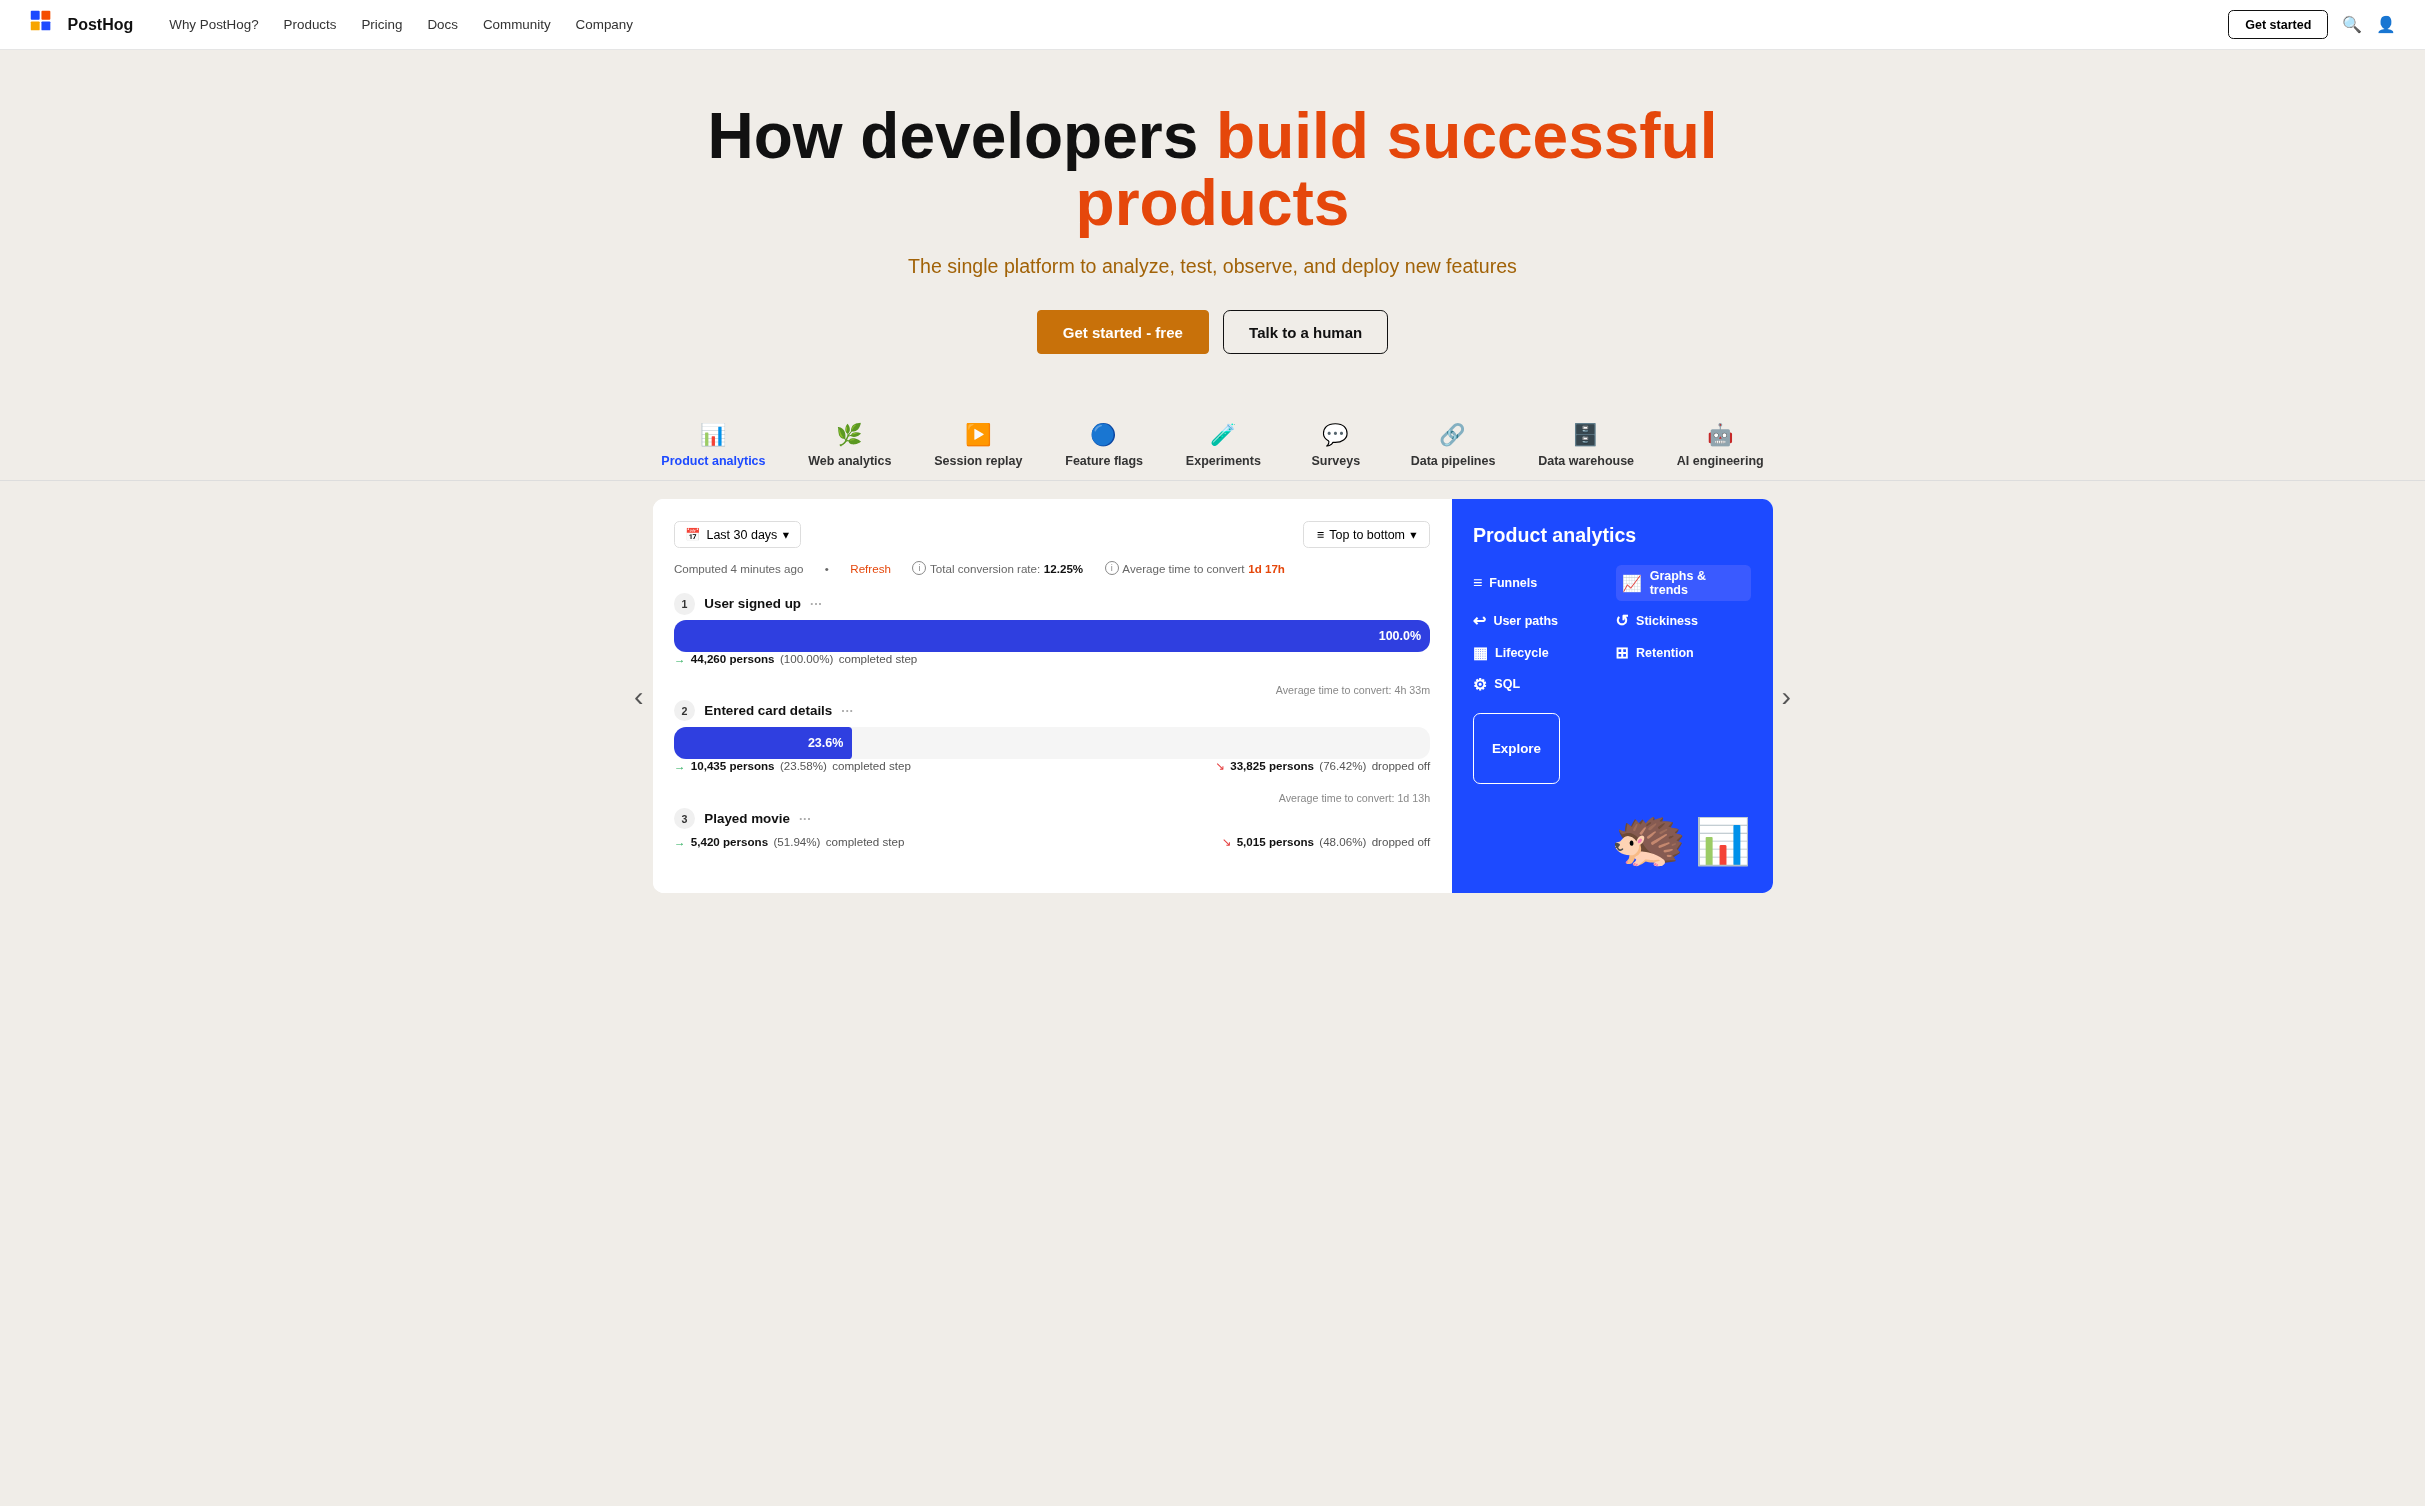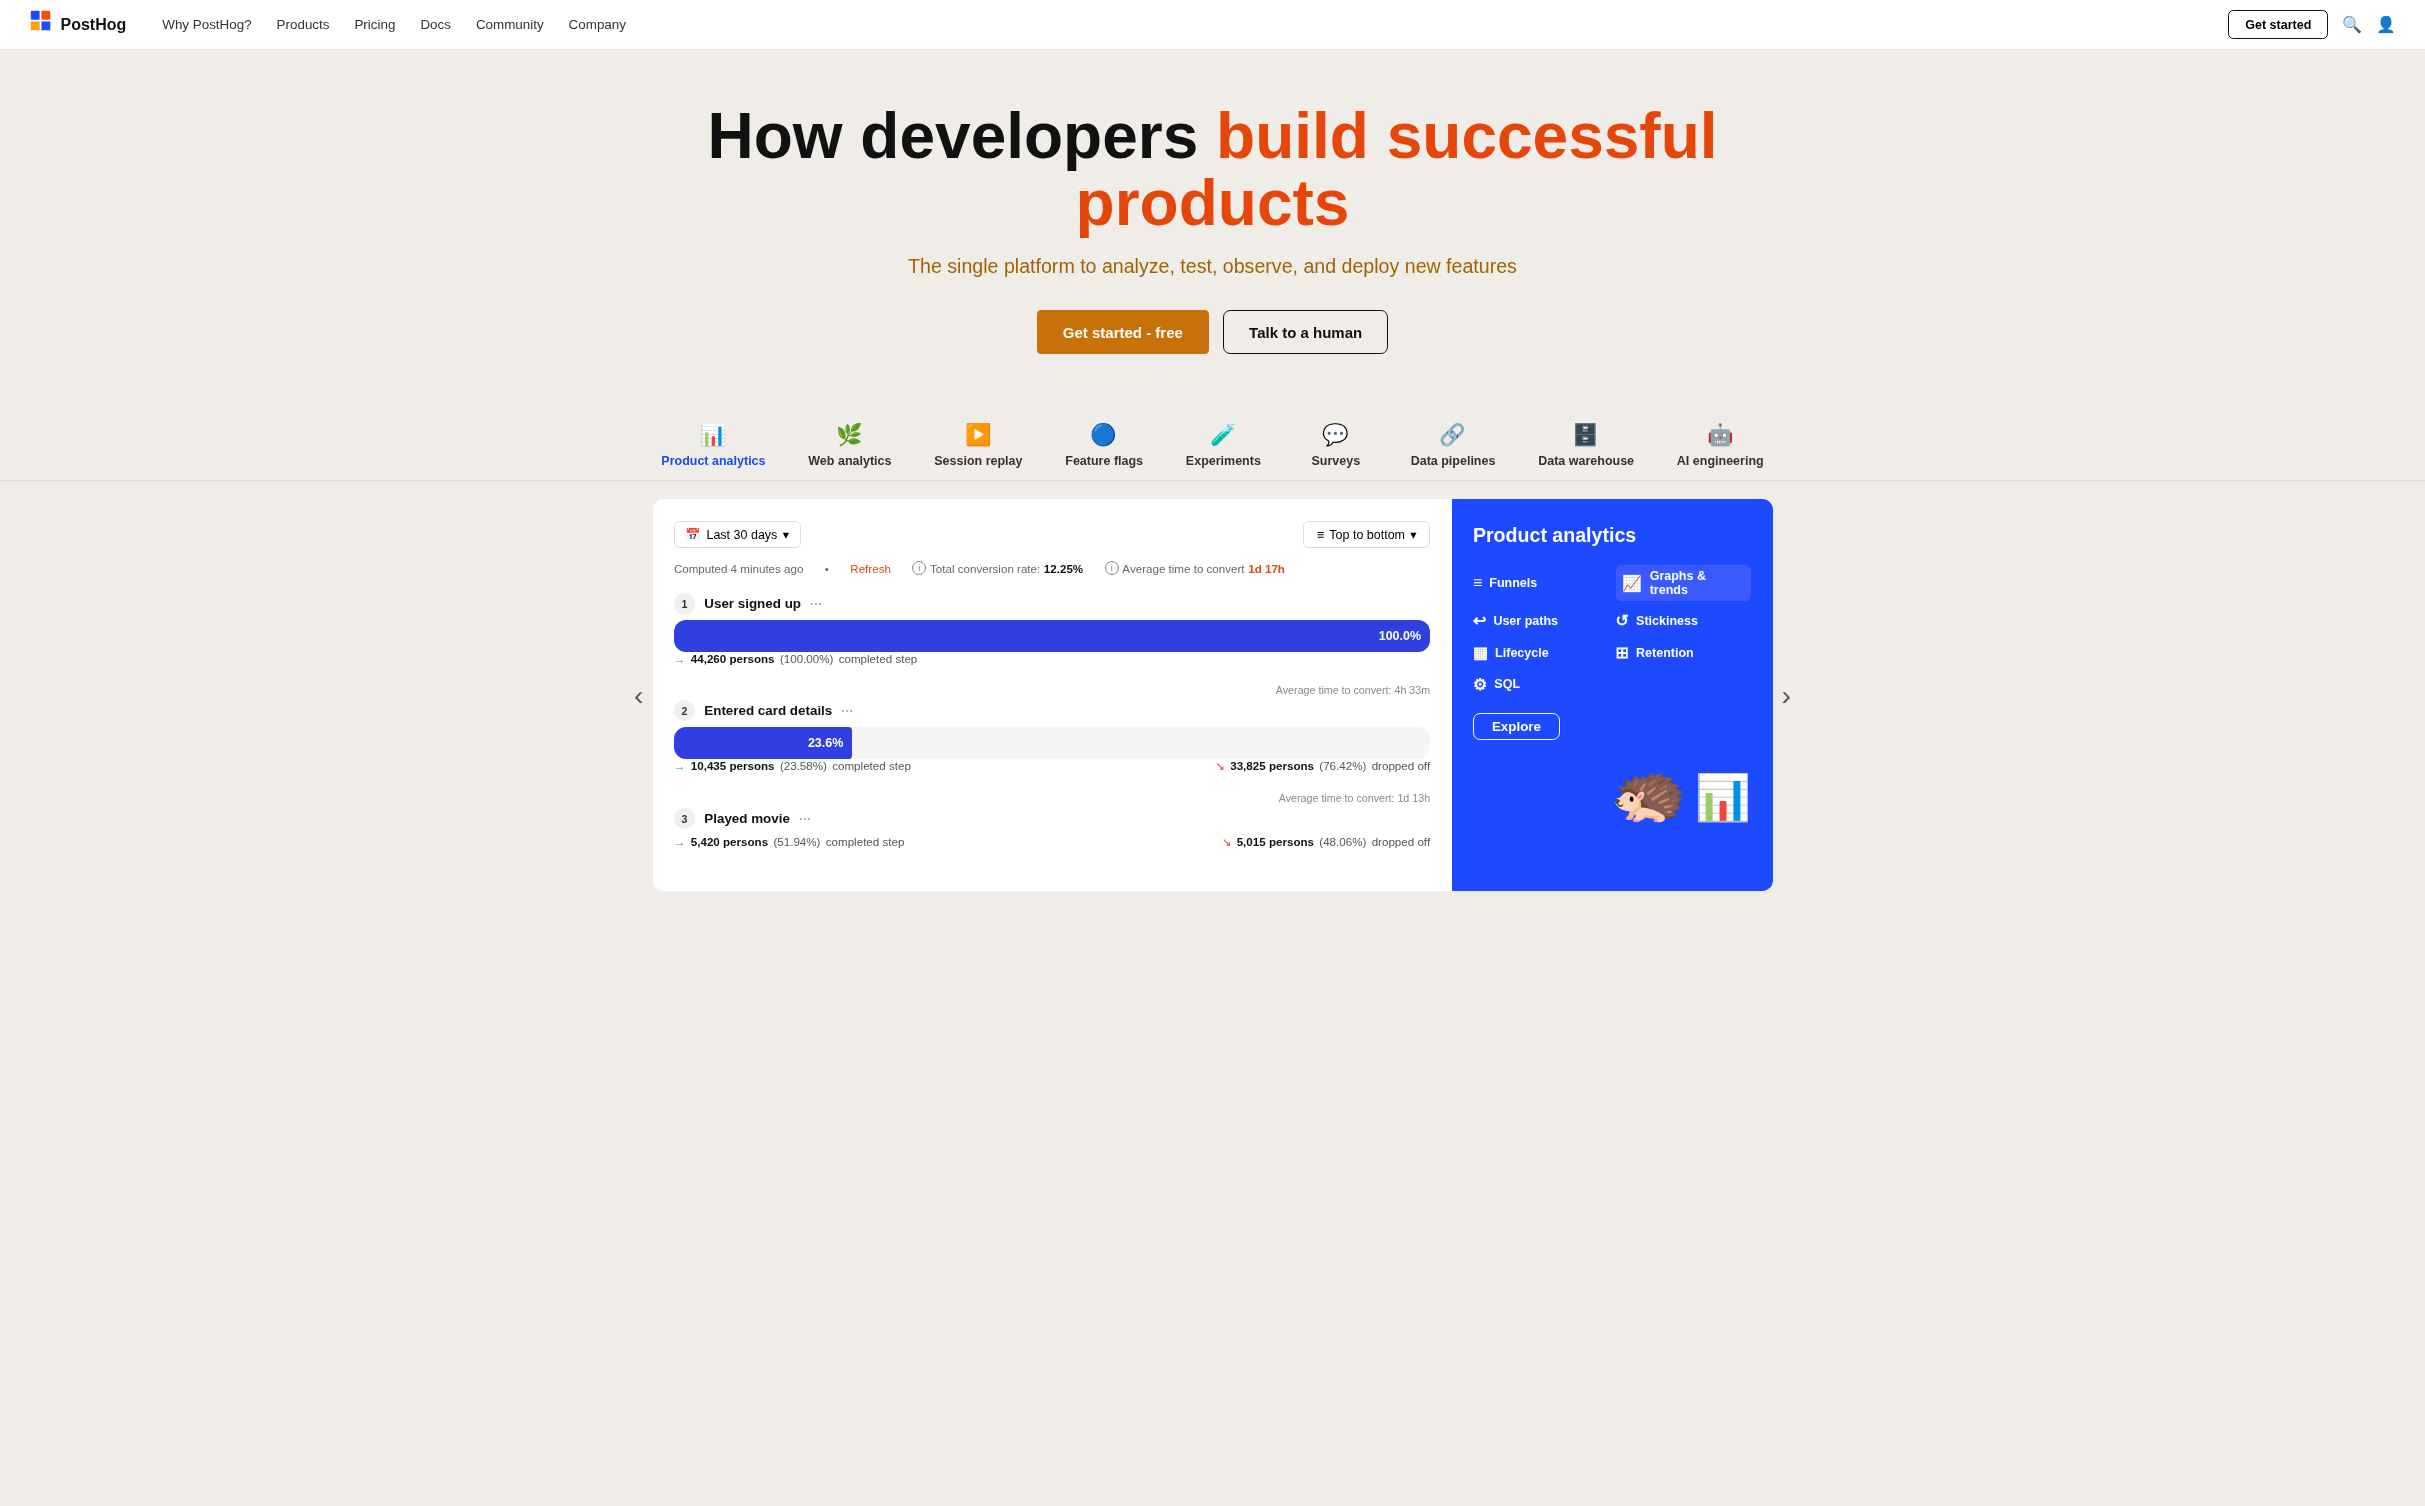--- a/index.html
+++ b/index.html
@@ -10,21 +10,21 @@
       background: #fff;
       border-bottom: 0.9px solid #e5e5e5;
       display: flex;
       align-items: center;
       padding: 0 28.5px;
       height: 50px;
       position: sticky;
       top: 0;
       z-index: 100;
     }
-    .nav-logo { display: flex; align-items: center; gap: 0; font-weight: 700; font-size: 16px; color: #111; margin-right: 36px; }
+    .nav-logo { display: flex; align-items: center; gap: 7px; font-weight: 700; font-size: 16px; color: #111; margin-right: 36px; }
     .nav-logo svg { width: 32px; height: 32px; }
     .nav-links { display: flex; gap: 25px; flex: 1; }
     .nav-link { font-size: 13.4px; color: #333; text-decoration: none; cursor: pointer; }
     .nav-actions { display: flex; align-items: center; gap: 14.2px; }
     .btn-get-started {
       border: 1.8px solid #111;
       background: transparent;
       padding: 6.2px 16px;
       font-size: 12.5px;
       font-weight: 600;
@@ -225,21 +225,21 @@
     .feature-icon { font-size: 16px; flex-shrink: 0; }
     .feature-item.highlighted {
       background: #3a5aff;
       border-radius: 5.3px;
       padding: 3.6px 7.1px;
     }
     .explore-btn {
       border: 1.8px solid #fff;
       background: transparent;
       color: #fff;
-      padding: 5px 18px;
+      padding: 27px 18px;
       font-size: 13.4px;
       font-weight: 700;
       border-radius: 7.1px;
       cursor: pointer;
       margin-bottom: 14.2px;
       text-align: right;
     }
     .mascot-area { display: flex; justify-content: flex-end; align-items: flex-end; margin-top: 7.1px; }
     .mascot { font-size: 62px; line-height: 1; }
     .info-icon { display: inline-flex; width: 14.2px; height: 14.2px; border: 0.9px solid #888; border-radius: 50%; align-items: center; justify-content: center; font-size: 9px; color: #888; cursor: pointer; }

